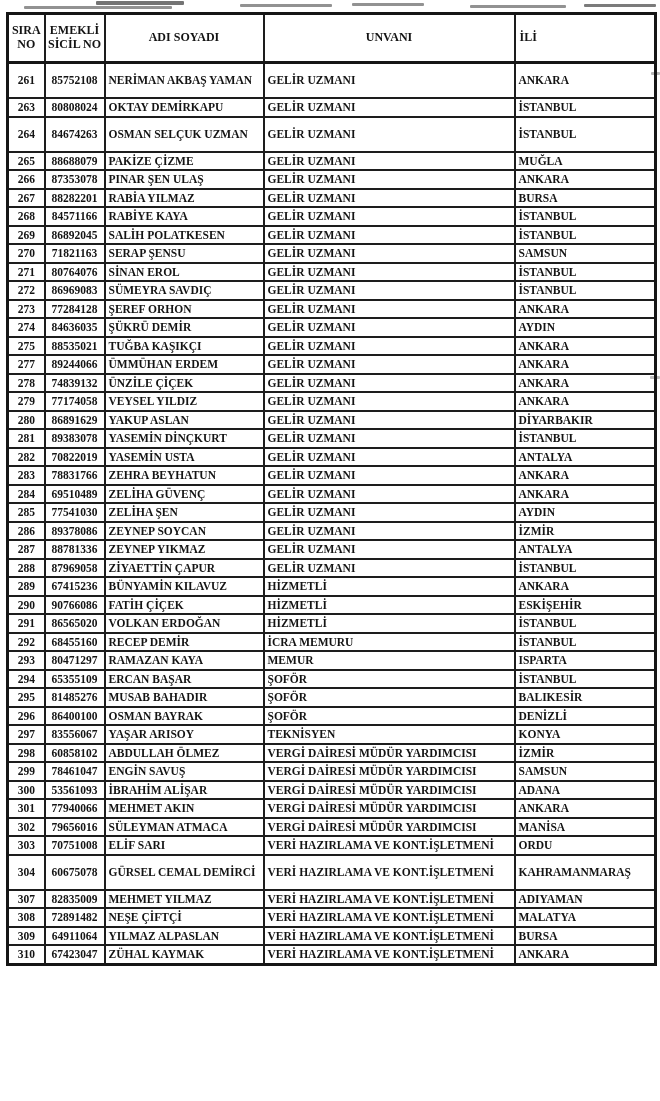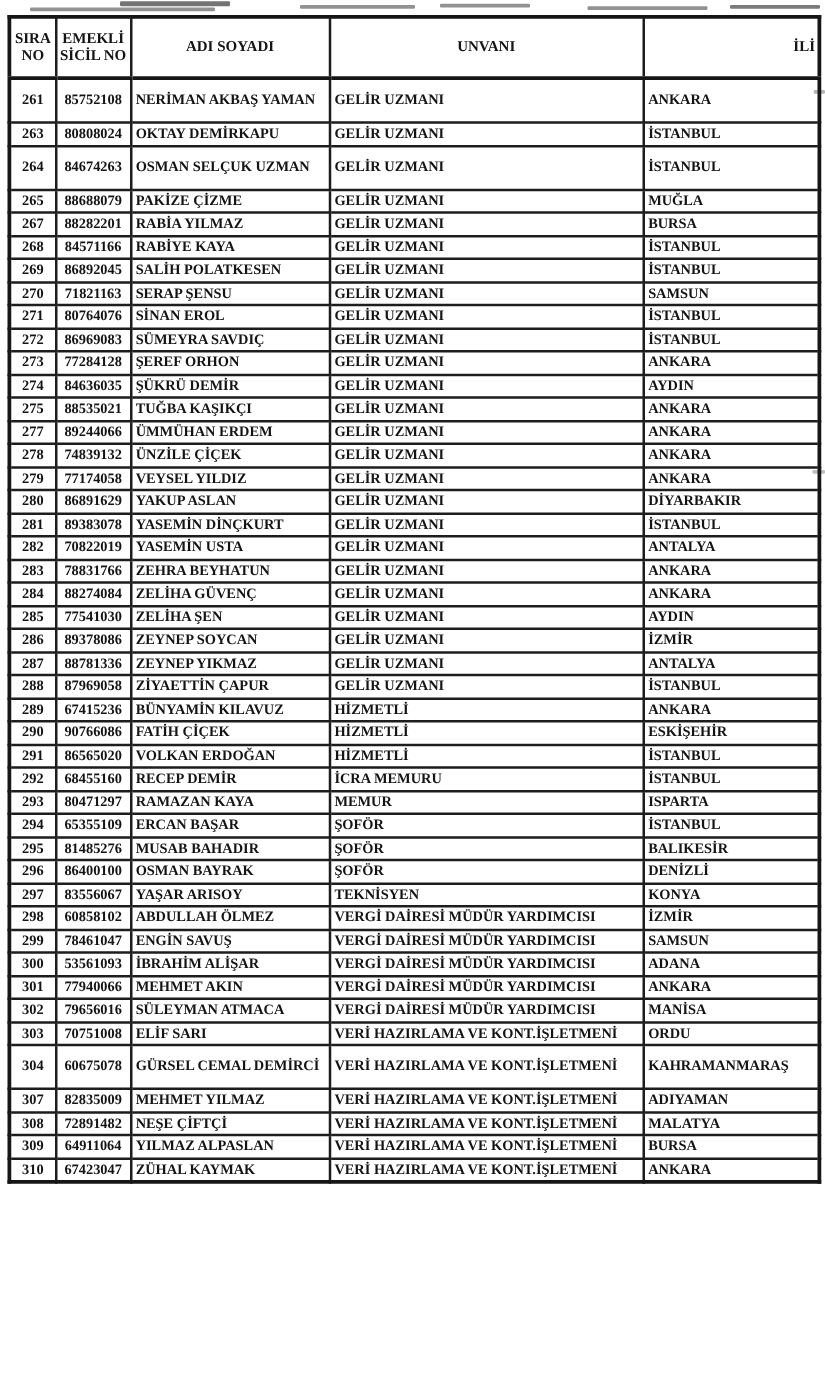--- a/index.html
+++ b/index.html
@@ -48,21 +48,21 @@
     font-weight: bold;
     height: 46px;
     line-height: 1.15;
     white-space: normal;
     text-align: center;
     vertical-align: middle;
     padding: 0 2px;
     border-bottom: 3px solid #161616;
   }
   table.roster th.h-ili {
-    text-align: right;
+    text-align: left;
     padding-left: 4px;
   }
   table.roster td {
     font-size: 11.5px;
     font-weight: bold;
     height: 16.5px;
     line-height: 1.05;
     padding: 0 3px;
     vertical-align: middle;
   }
@@ -126,20 +126,27 @@
           <td class="c4">İSTANBUL</td>
         </tr>
         <tr>
           <td class="c0">265</td>
           <td class="c1">88688079</td>
           <td class="c2">PAKİZE ÇİZME</td>
           <td class="c3">GELİR UZMANI</td>
           <td class="c4">MUĞLA</td>
         </tr>
         <tr>
+          <td class="c0">266</td>
+          <td class="c1">87353078</td>
+          <td class="c2">PINAR ŞEN ULAŞ</td>
+          <td class="c3">GELİR UZMANI</td>
+          <td class="c4">ANKARA</td>
+        </tr>
+        <tr>
           <td class="c0">267</td>
           <td class="c1">88282201</td>
           <td class="c2">RABİA YILMAZ</td>
           <td class="c3">GELİR UZMANI</td>
           <td class="c4">BURSA</td>
         </tr>
         <tr>
           <td class="c0">268</td>
           <td class="c1">84571166</td>
           <td class="c2">RABİYE KAYA</td>
@@ -239,21 +246,21 @@
         </tr>
         <tr>
           <td class="c0">283</td>
           <td class="c1">78831766</td>
           <td class="c2">ZEHRA BEYHATUN</td>
           <td class="c3">GELİR UZMANI</td>
           <td class="c4">ANKARA</td>
         </tr>
         <tr>
           <td class="c0">284</td>
-          <td class="c1">88274084</td>
+          <td class="c1">69510489</td>
           <td class="c2">ZELİHA GÜVENÇ</td>
           <td class="c3">GELİR UZMANI</td>
           <td class="c4">ANKARA</td>
         </tr>
         <tr>
           <td class="c0">285</td>
           <td class="c1">77541030</td>
           <td class="c2">ZELİHA ŞEN</td>
           <td class="c3">GELİR UZMANI</td>
           <td class="c4">AYDIN</td>

